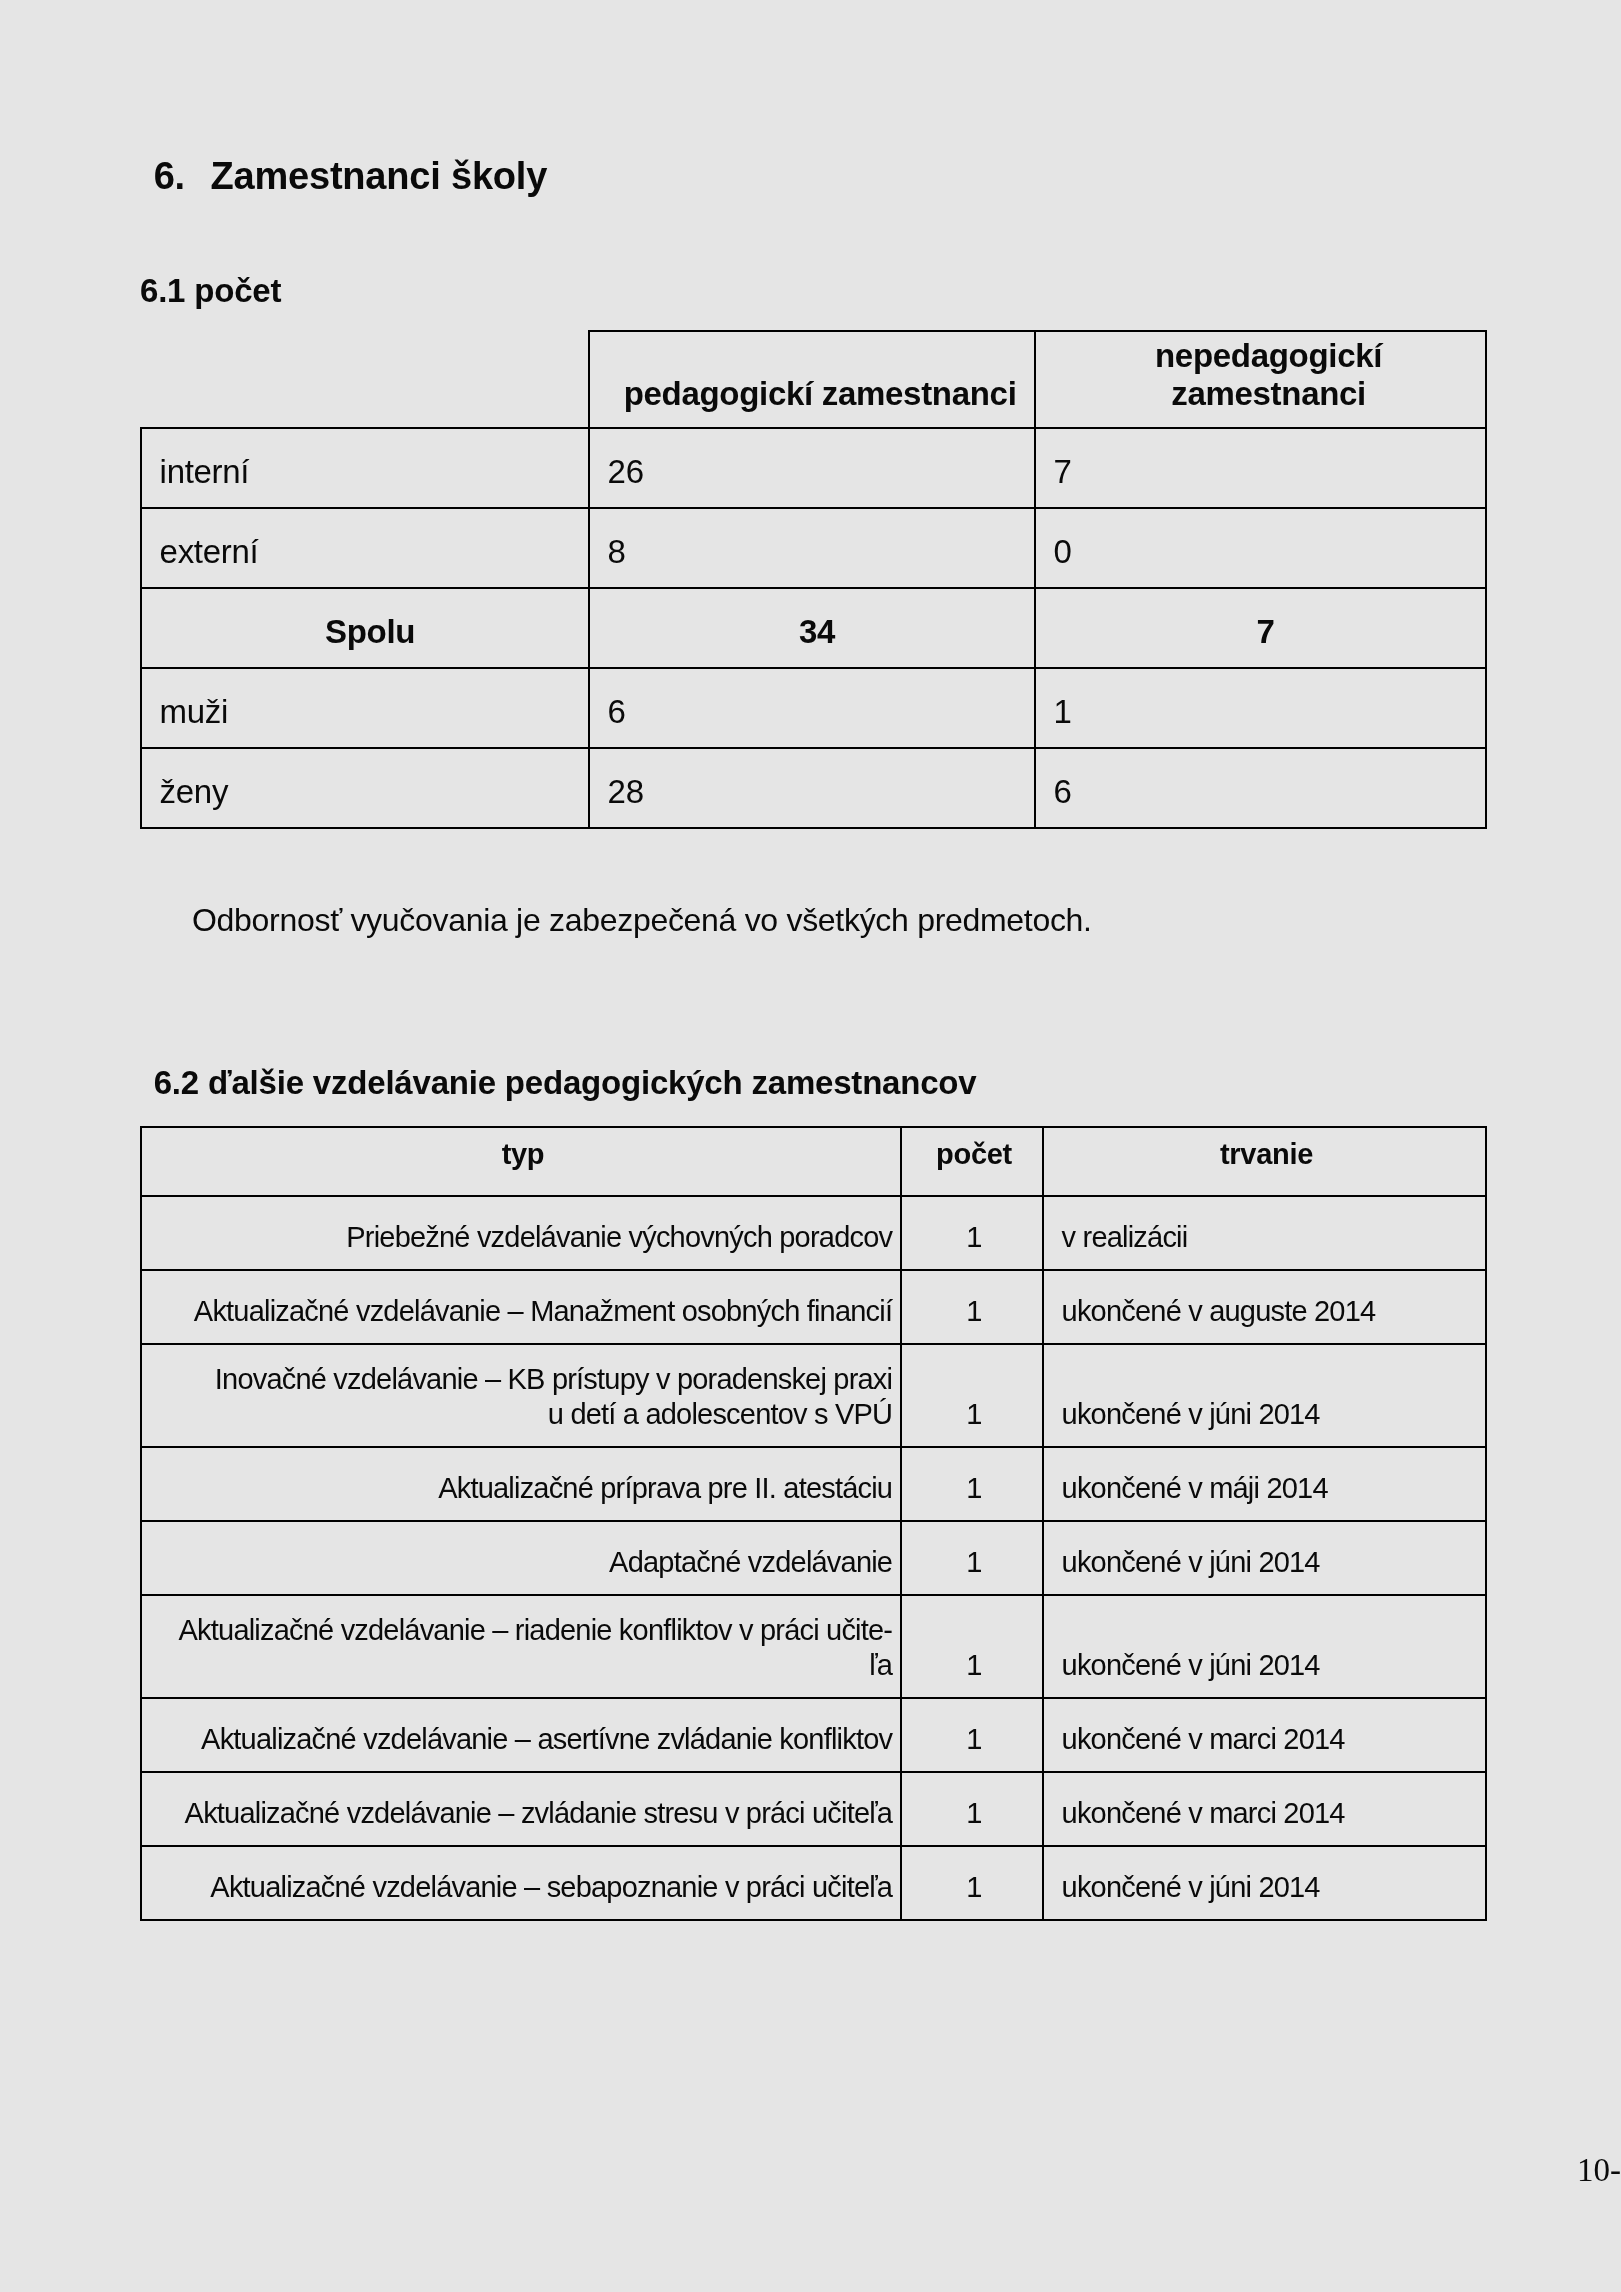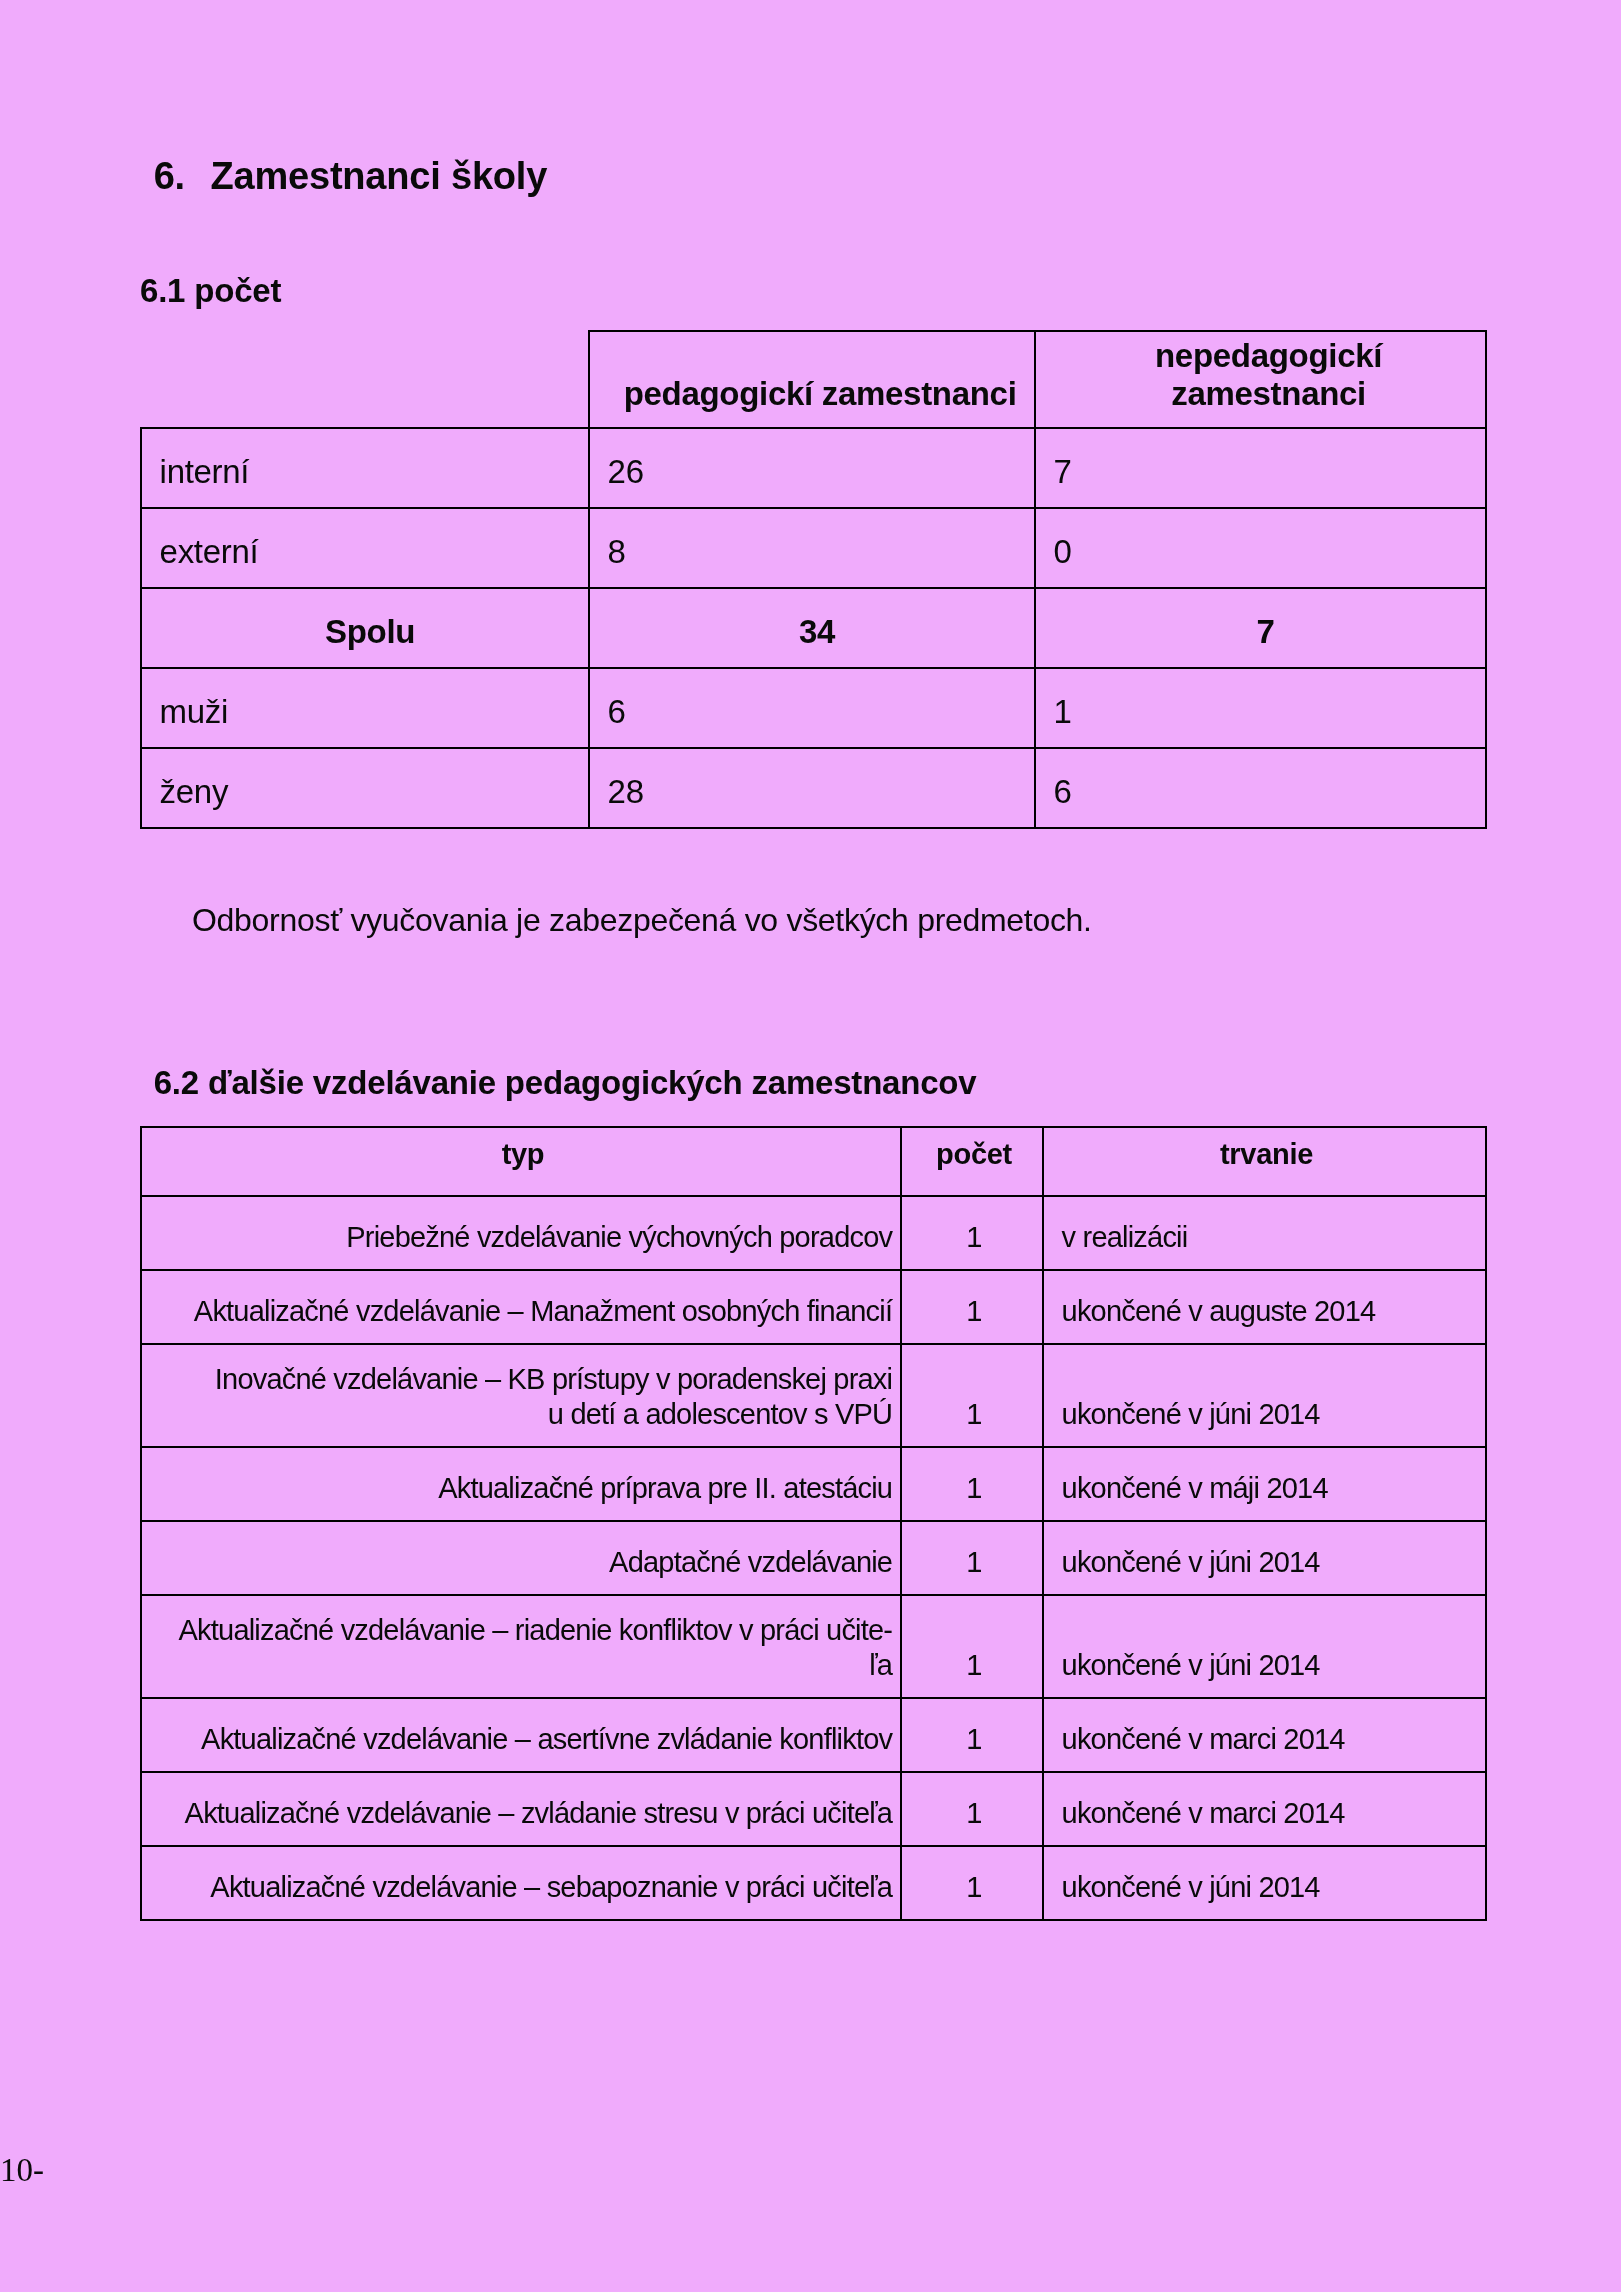--- a/index.html
+++ b/index.html
@@ -1,20 +1,20 @@
 <!DOCTYPE html>
 <html><head>
 <meta charset="utf-8">
 <style>
   html, body { margin: 0; padding: 0; background: #ffffff; }
   .page {
     position: relative;
     width: 1621px;
     height: 2293px;
-    background: #f0abfc;
+    background: #e5e5e5;
     font-family: "Liberation Sans", sans-serif;
     color: #0a0a0a;
     overflow: hidden;
   }
   .content { padding: 0 136px 0 140px; }
 
   .h1 {
     margin: 155px 0 0 13.7px;
     font-size: 38px;
     font-weight: bold;
@@ -83,21 +83,21 @@
     font-size: 32px;
     letter-spacing: -0.3px;
     white-space: nowrap;
   }
 
   .footer {
     position: absolute;
     top: 2152px;
     left: 0;
     width: 100%;
-    text-align: left;
+    text-align: right;
     font-family: "Liberation Serif", serif;
     font-size: 33px;
     color: #0a0a0a;
   }
 </style>
 </head>
 <body>
 
 <div class="page">
   <div class="content">

